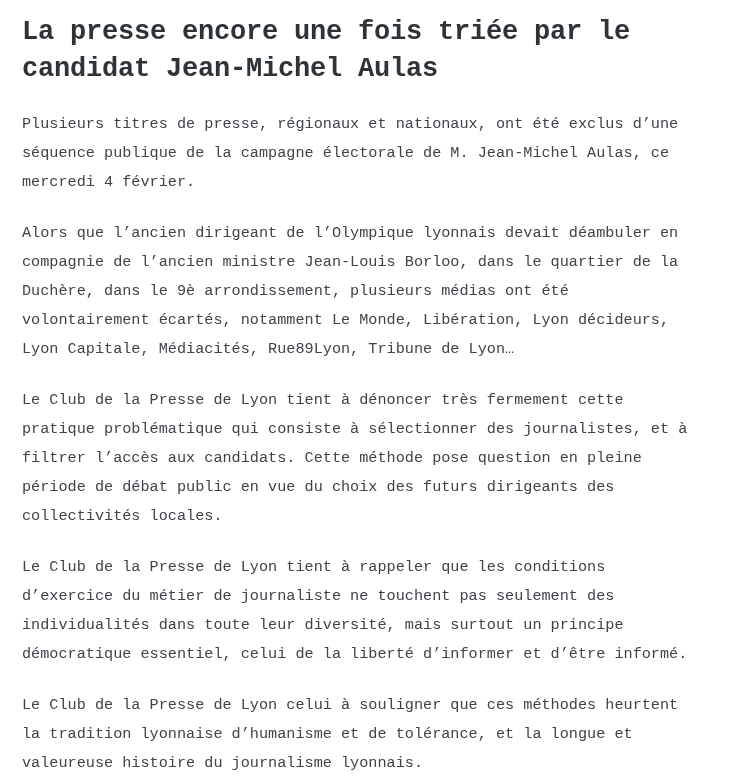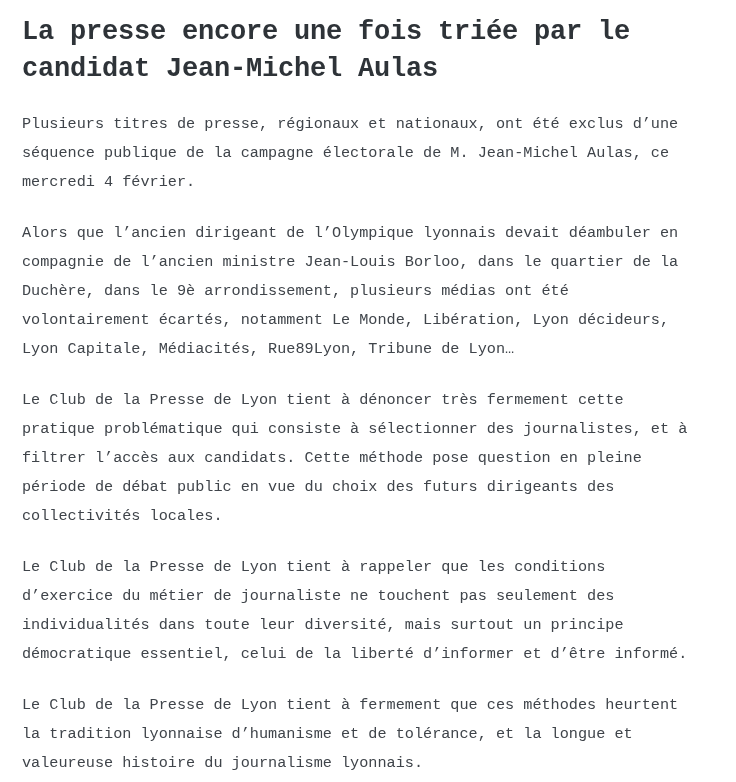--- a/index.html
+++ b/index.html
@@ -53,18 +53,18 @@
 
 <div class="page">
 
   <h1 class="article-title">La presse encore une fois triée par le candidat Jean-Michel Aulas</h1>
 
   <div class="article-body">
     <p>Plusieurs titres de presse, régionaux et nationaux, ont été exclus d’une séquence publique de la campagne électorale de M. Jean-Michel Aulas, ce mercredi 4 février.</p>
     <p>Alors que l’ancien dirigeant de l’Olympique lyonnais devait déambuler en compagnie de l’ancien ministre Jean-Louis Borloo, dans le quartier de la Duchère, dans le 9è arrondissement, plusieurs médias ont été volontairement écartés, notamment Le Monde, Libération, Lyon décideurs, Lyon Capitale, Médiacités, Rue89Lyon, Tribune de Lyon…</p>
     <p>Le Club de la Presse de Lyon tient à dénoncer très fermement cette pratique problématique qui consiste à sélectionner des journalistes, et à filtrer l’accès aux candidats. Cette méthode pose question en pleine période de débat public en vue du choix des futurs dirigeants des collectivités locales.</p>
     <p>Le Club de la Presse de Lyon tient à rappeler que les conditions d’exercice du métier de journaliste ne touchent pas seulement des individualités dans toute leur diversité, mais surtout un principe démocratique essentiel, celui de la liberté d’informer et d’être informé.</p>
-    <p>Le Club de la Presse de Lyon tient à fermement que ces méthodes heurtent la tradition lyonnaise d’humanisme et de tolérance, et la longue et valeureuse histoire du journalisme lyonnais.</p>
+    <p>Le Club de la Presse de Lyon celui à souligner que ces méthodes heurtent la tradition lyonnaise d’humanisme et de tolérance, et la longue et valeureuse histoire du journalisme lyonnais.</p>
   </div>
 
   <div class="signature">Le Conseil d'Administration</div>
 
 </div>
 
 </body></html>

